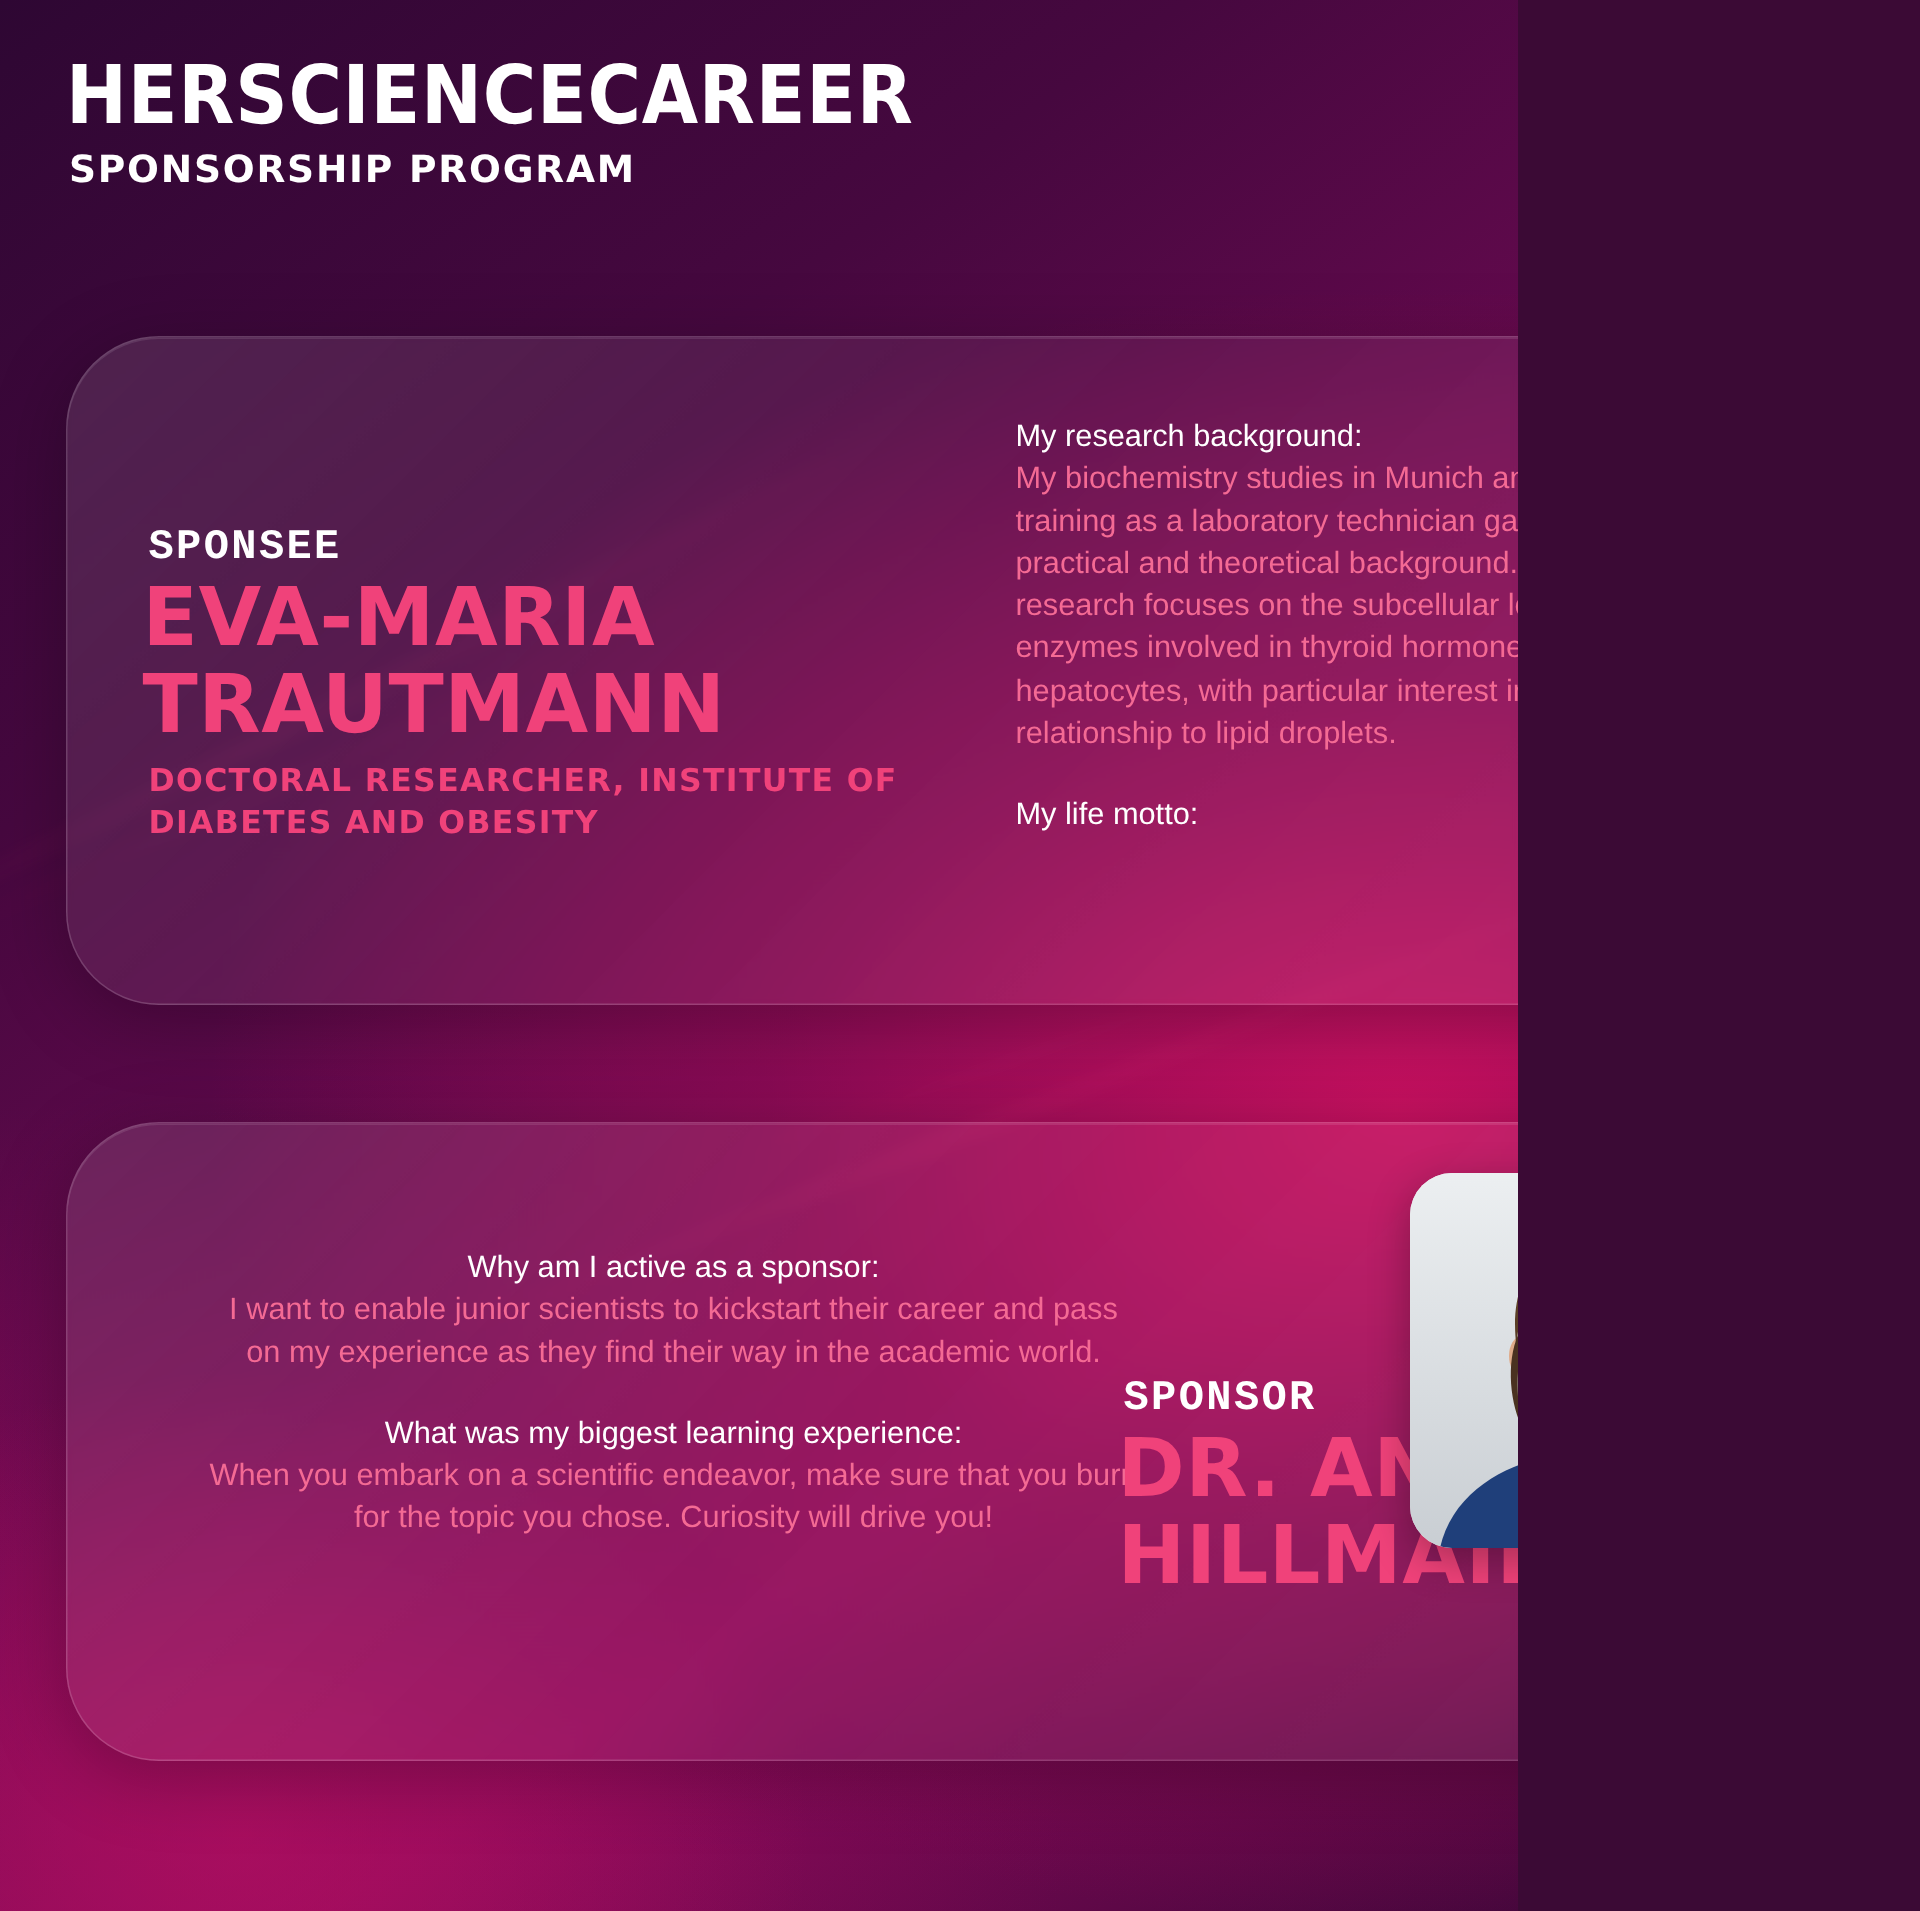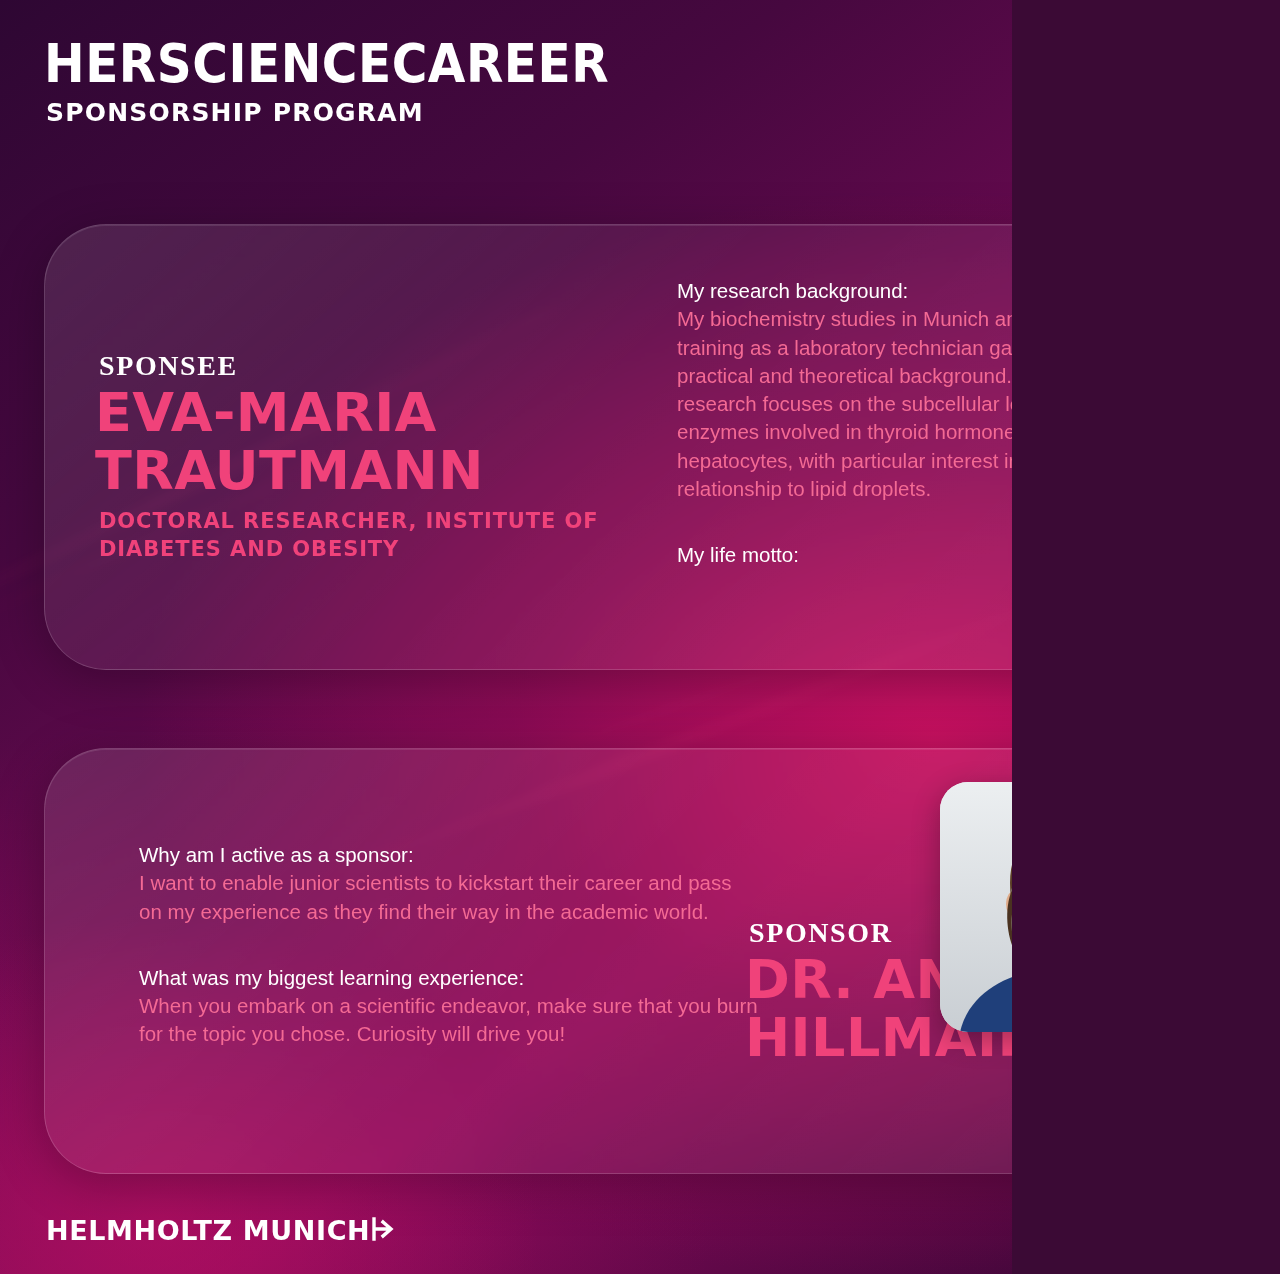--- a/index.html
+++ b/index.html
@@ -116,21 +116,21 @@
   
   .person-block {
     position: absolute;
   }
   .person-sponsee { left: 50px; top: 125px; width: 600px; }
   .role-kicker {
     color: #ffffff;
     font-size: 28px;
     font-weight: 700;
     letter-spacing: 1.6px;
-    font-family: Liberation Serif, serif;
+    font-family: Liberation Mono, monospace;
     margin: 0 0 2px 4px;
   }
   .person-name {
     color: #f0427a;
     font-size: 54px;
     line-height: 1.08;
     font-weight: 700;
     letter-spacing: 0.4px;
     font-family: "DejaVu Sans", sans-serif;
     margin: 0 0 6px 0;
@@ -150,39 +150,39 @@
   .qa-right {
     position: absolute;
     right: 58px;
     top: 52px;
     width: 500px;
     text-align: left;
   }
   .qa-left {
     position: absolute;
     left: 94px;
-    top: 92px;
+    top: 82px;
     width: 620px;
-    text-align: left;
+    text-align: center;
   }
   .qa-q {
     color: #ffffff;
     font-size: 20.5px;
     line-height: 1.38;
     margin: 0;
     font-family: "Liberation Sans", sans-serif;
   }
   .qa-a {
     color: #f46a94;
     font-size: 20.5px;
     line-height: 1.38;
     margin: 0 0 0 0;
     font-family: "Liberation Sans", sans-serif;
   }
-  .qa-group + .qa-group { margin-top: 38px; }
+  .qa-group + .qa-group { margin-top: 26px; }
 
   
   .person-sponsor {
     left: 700px;
     top: 168px;
     width: 470px;
   }
   .sponsor-photo {
     position: absolute;
     left: 940px;
@@ -306,22 +306,14 @@
       <ellipse cx="141" cy="119" rx="7" ry="4.6" fill="#ffffff"></ellipse>
       <circle cx="104" cy="119" r="3.2" fill="#43566b"></circle>
       <circle cx="141" cy="119" r="3.2" fill="#43566b"></circle>
 
       <path d="M121 124 C118 134 115 140 119 143 C122 145 127 144 129 141" stroke="#c9916f" stroke-width="3" fill="none" stroke-linecap="round"></path>
 
       <path d="M100 154 C110 166 133 166 143 154 C133 160 110 160 100 154 Z" fill="#ffffff" stroke="#a8674c" stroke-width="2"></path>
     </svg>
   </div>
 
-  <div class="footer-logo">
-    <span class="footer-logo-text">HELMHOLTZ MUNICH</span>
-    <span class="logo-mark">
-      <svg width="22" height="26" viewBox="0 0 22 26" aria-hidden="true">
-        <path d="M2 3 L2 23 M2 13 L16 13 M11 6 L19 13 L11 20" stroke="#ffffff" stroke-width="3.4" fill="none" stroke-linecap="square"></path>
-      </svg>
-    </span>
-  </div>
 
 </div>
 
 </body></html>

